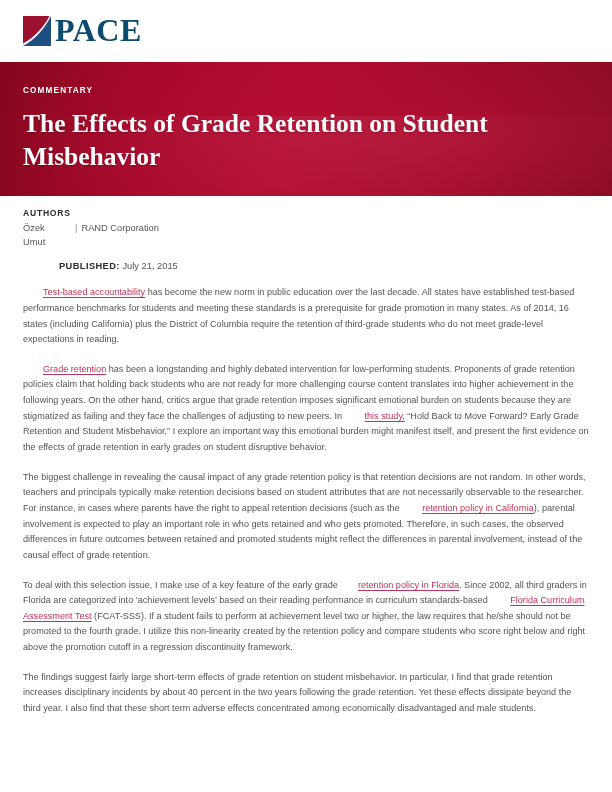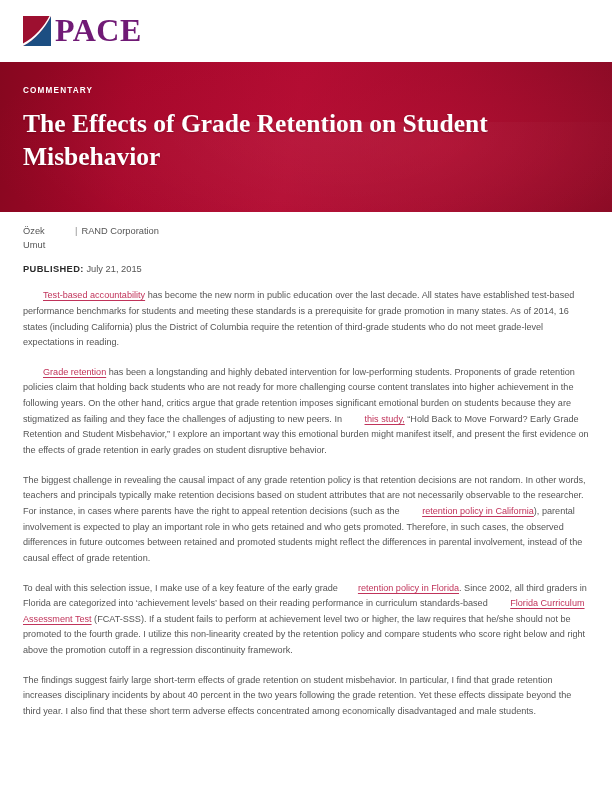--- a/index.html
+++ b/index.html
@@ -38,29 +38,29 @@
     width: 28px;
     height: 30px;
     flex: 0 0 auto;
     display: block;
   }
   .logo-word {
     font-family: "Liberation Serif", serif;
     font-weight: bold;
     font-size: 32px;
     letter-spacing: 0.5px;
-    color: #701a75;
+    color: #0c4a6e;
     line-height: 1;
     margin-top: -2px;
   }
 
   
   .banner {
     position: relative;
-    height: 150px;
+    height: 134px;
     background:
       radial-gradient(ellipse 120% 160% at 72% 55%, rgba(190,18,54,0.55) 0%, rgba(160,12,44,0.0) 62%),
       linear-gradient(100deg, #86071f 0%, #a4072a 22%, #b00b32 48%, #9d0a2b 72%, #7d0a21 100%);
     box-sizing: border-box;
     padding: 24px 30px 0 23px;
     overflow: hidden;
   }
   .banner::after {
     content: "";
     position: absolute;
@@ -128,20 +128,21 @@
     color: #8a8a8a;
   }
   .author-affil {
     color: #555555;
   }
 
   .published-row {
     font-size: 9.3px;
     color: #555555;
     margin-bottom: 14px;
+    margin-left: 36px;
   }
   .published-row .pub-label {
     font-weight: bold;
     color: #2b2b2b;
     letter-spacing: 0.4px;
   }
 
   p.body-par {
     font-size: 9.1px;
     line-height: 1.72;
@@ -173,20 +174,21 @@
   </div>
 
   <div class="banner">
     <div class="eyebrow">COMMENTARY</div>
     <h1 class="banner-title">The Effects of Grade Retention on Student Misbehavior</h1>
   </div>
 
   <div class="content">
 
     <div class="authors-block">
+      <div class="meta-label">AUTHORS</div>
       <div class="author-row author-line2">
         <span class="author-last">Özek</span>
         <span class="author-sep">|</span>
         <span class="author-affil">RAND Corporation</span>
       </div>
       <div class="author-row">Umut</div>
     </div>
 
     <div class="published-row">
       <span class="pub-label">PUBLISHED:</span>

